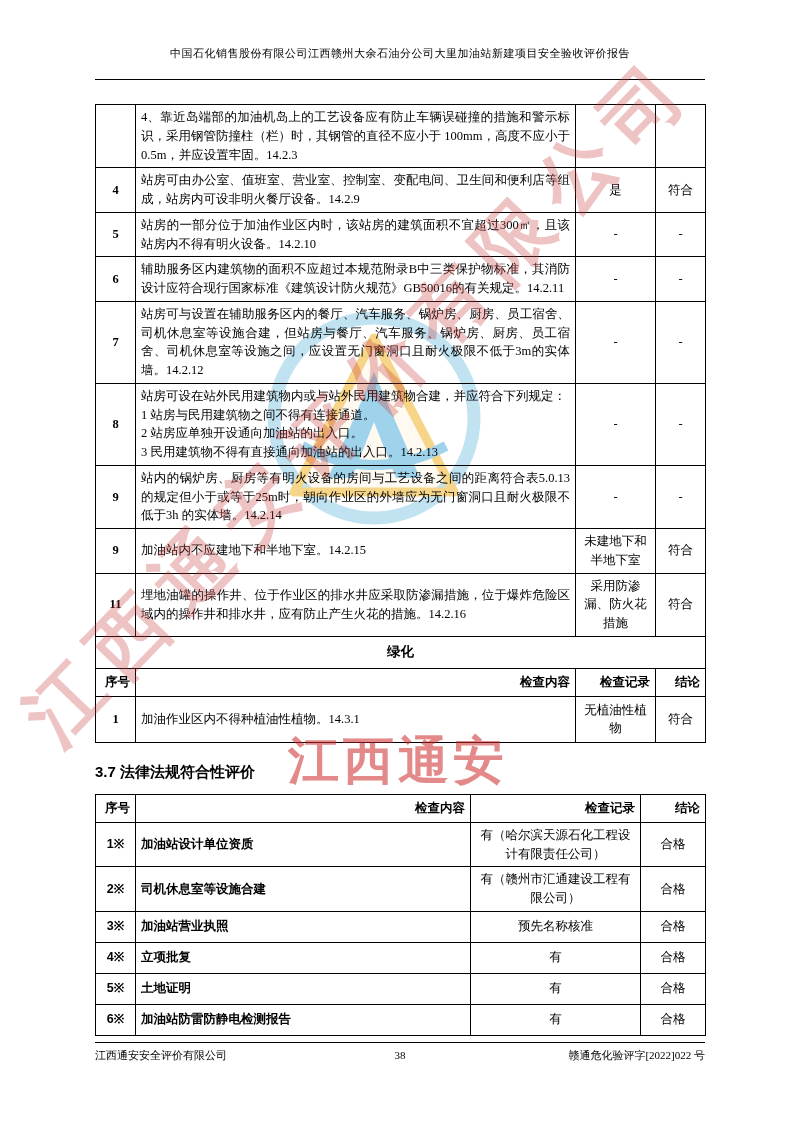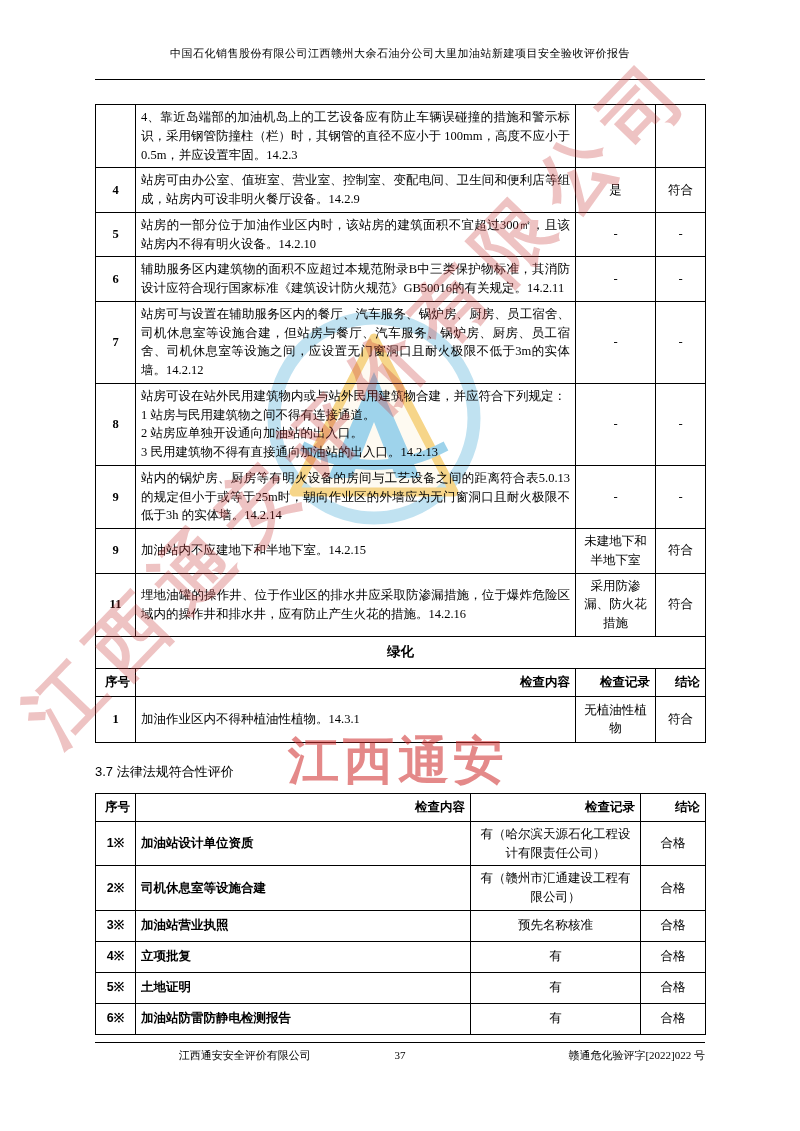--- a/index.html
+++ b/index.html
@@ -29,30 +29,30 @@
   .head-row td {
     text-align: right; font-weight: bold; font-family: "Liberation Sans", sans-serif;
     font-size: 12.5px; height: 28px;
   }
   .t1 { margin-top: 24px; }
   .t2 { margin-top: 4px; }
   .t2 .c-content { font-weight: bold; font-family: "Liberation Sans", sans-serif; white-space: normal; text-align: left; height: 31px; }
   .t2 .c-num { font-family: "Liberation Sans", sans-serif; }
 
   .sec-heading {
-    margin: 20px 0 12px 0; font-size: 13px; font-weight: normal;
+    margin: 20px 0 12px 0; font-size: 15px; font-weight: bold;
     font-family: "Liberation Sans", sans-serif;
   }
 
   .doc-footer {
     position: absolute; left: 95px; top: 1042px; width: 610px; z-index: 2;
     border-top: 1.5px solid #000; padding-top: 5px;
     display: flex; align-items: baseline; font-size: 11px;
   }
-  .doc-footer .f-left  { flex: 1; text-align: center; }
+  .doc-footer .f-left  { flex: 1; text-align: left; }
   .doc-footer .f-page  { flex: 0 0 auto; text-align: center; }
   .doc-footer .f-right { flex: 1; text-align: right; }
 
   
   .wm-diagonal {
     position: absolute; left: 40px; top: 680px; z-index: 3; pointer-events: none;
     transform: rotate(-46deg); transform-origin: left center;
     font-size: 76px; font-weight: bold; letter-spacing: 16px; white-space: nowrap;
     color: rgba(200, 55, 55, 0.30); font-family: "Liberation Sans", sans-serif;
   }
@@ -219,17 +219,17 @@
         <td class="c-content">加油站防雷防静电检测报告</td>
         <td class="c-record">有</td>
         <td class="c-result">合格</td>
       </tr>
     </tbody>
       </table>
   </div>
 
   <div class="doc-footer">
     <span class="f-left">江西通安安全评价有限公司</span>
-    <span class="f-page">37</span>
+    <span class="f-page">38</span>
     <span class="f-right">赣通危化验评字[2022]022 号</span>
   </div>
 
 </div>
 
 </body></html>

